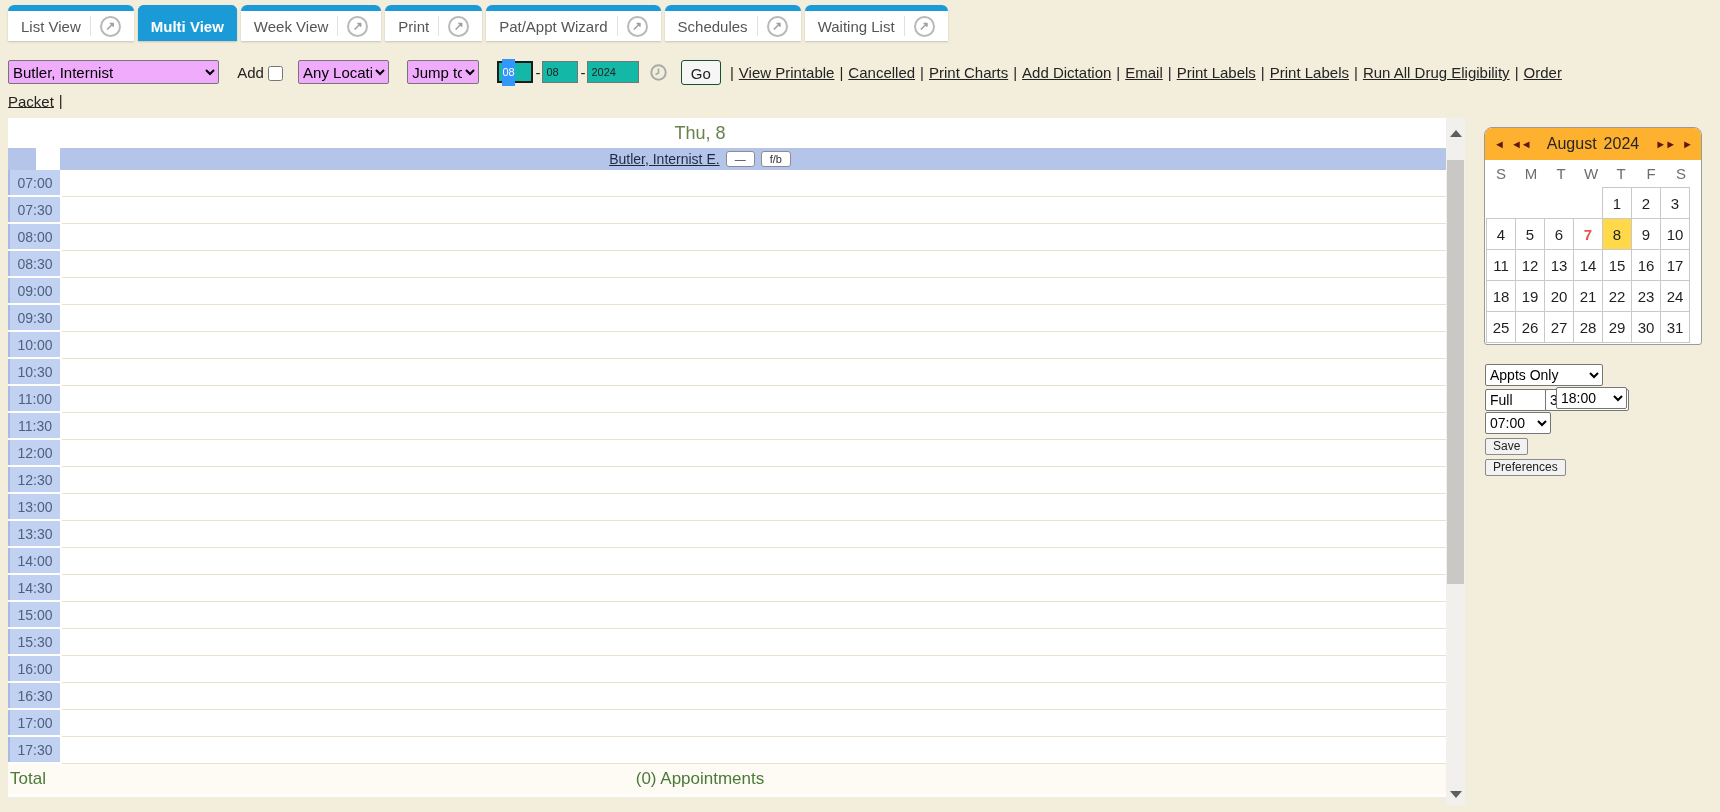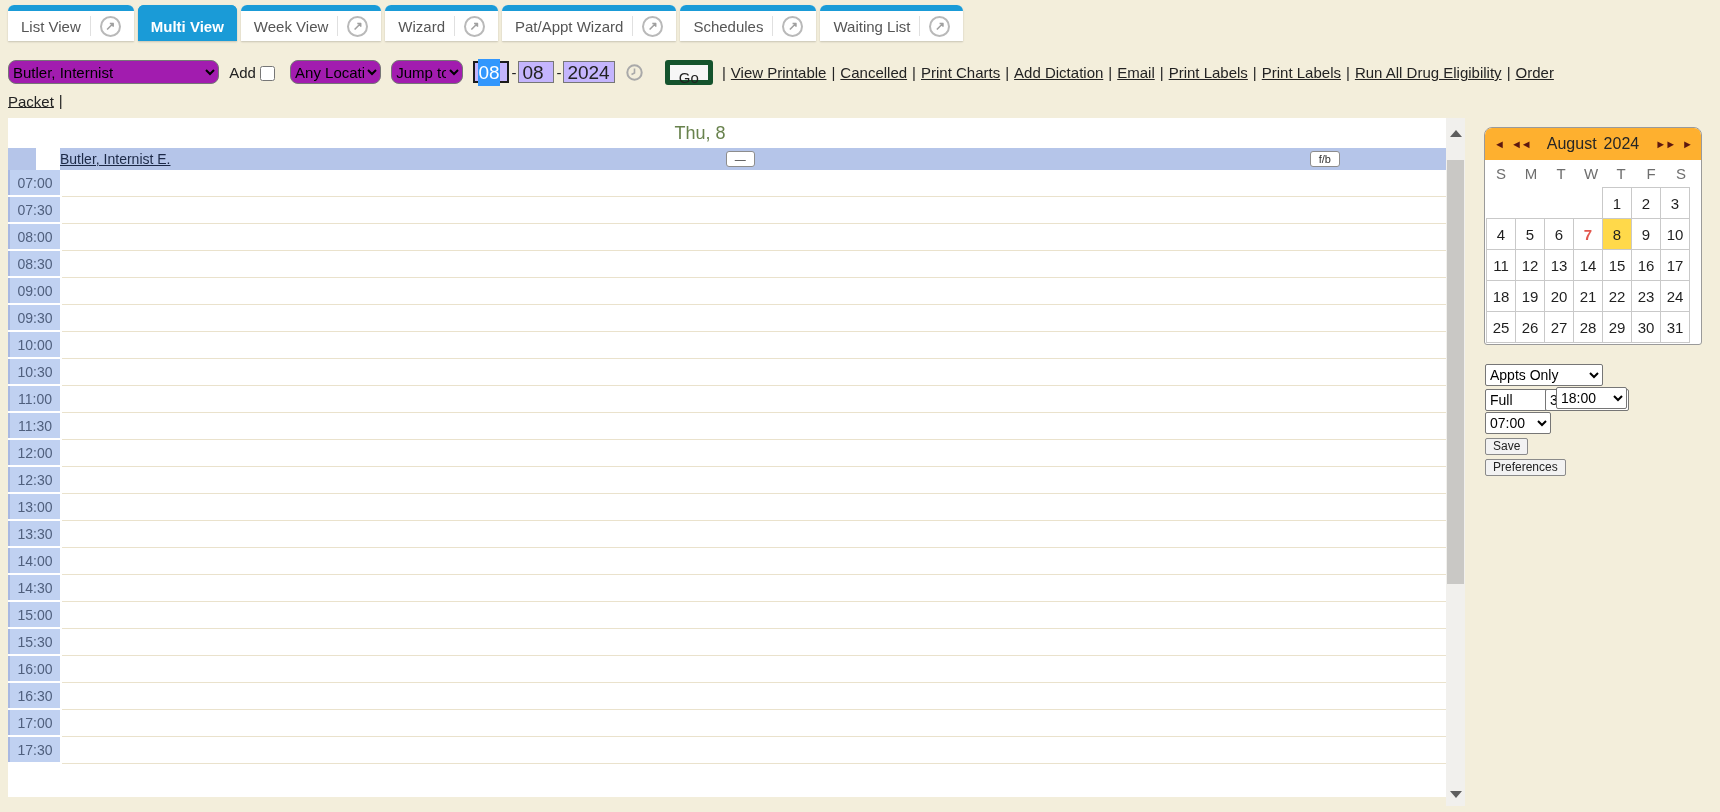--- a/index.html
+++ b/index.html
@@ -23,51 +23,51 @@
   .tab-divider { width:1px; height:20px; background:#e0e0e0; }
   .ext-icon { width:21px; height:21px; border:2px solid #b9b9b9; border-radius:50%;
               display:flex; align-items:center; justify-content:center;
               color:#a0a0a0; font-size:12px; font-weight:bold; flex:0 0 auto; }
   .ext-icon::before { content:"↗"; }
 
   
   .toolbar { position:absolute; top:57px; left:8px; width:1556px;
              font-size:15px; color:#222; line-height:27px; }
   .toolbar > * { vertical-align:middle; }
-  .tb-select { font-size:15px; height:24px; border:1px solid #767676; background:#a21caf;
-               border-radius:8px; vertical-align:middle; margin-right:6px;
+  .tb-select { font-size:15px; height:24px; border:1px solid #767676; background:#f0abfc;
+               border-radius:2px; vertical-align:middle; margin-right:14px;
                font-family:"Liberation Sans",sans-serif; }
   .add-wrap { margin-right:8px; white-space:nowrap; }
   .add-wrap input { vertical-align:middle; width:15px; height:15px; margin-left:4px; }
   .date-box { display:inline-flex; align-items:center; border:1px solid #767676;
-              background:#c4b5fd; height:22px; padding:0 3px; font-size:19px;
+              background:#14b8a6; height:22px; padding:0 3px; font-size:11px;
               vertical-align:middle; }
   .date-box.focused { border:2px solid #1b1b1b; }
   .date-box .sel { background:#3297fd; color:#fff; }
   .dash { padding:0 2px; }
   .clock-icon { vertical-align:middle; margin:0 6px 0 6px; }
-  .go-btn { height:25px; padding:4px 9px; font-size:15px; color:#222; margin-left:12px;
-            border:5px solid #14532d; background:#f6f6f6; border-radius:3px;
+  .go-btn { height:25px; padding:4px 9px; font-size:15px; color:#222; margin-left:4px;
+            border:1px solid #14532d; background:#f6f6f6; border-radius:3px;
             font-family:"Liberation Sans",sans-serif; cursor:pointer; }
   .tb-link { color:#232323; text-decoration:underline; cursor:pointer; }
   .lsep { padding:0 5px; color:#232323; }
 
   
   .schedule { position:absolute; left:8px; top:118px; width:1438px; height:679px;
               background:#fff; }
   .day-header { position:relative; height:30px; }
   .center-box { position:absolute; left:52px; top:0; width:1280px; height:100%;
                 display:flex; align-items:center; justify-content:center; }
   .day-header .center-box { font-size:18px; color:var(--header_green,#68824d); }
   .provider-row { height:22px; display:flex; }
   .corner-cell { width:28px; background:var(--provider_blue,#b5c5e9); }
   .corner-gap { width:24px; background:#fff; }
   .prov-main { flex:1; background:var(--provider_blue,#b5c5e9); position:relative; }
   .prov-center { position:absolute; left:0; top:0; width:1280px; height:100%;
-                 display:flex; align-items:center; justify-content:space-between; gap:6px; }
+                 display:flex; align-items:center; justify-content:center; gap:6px; }
   .prov-link { font-size:14px; color:#1c2947; text-decoration:underline; cursor:pointer; }
   .mini-btn { height:16px; font-size:11px; line-height:12px; padding:0 8px;
               border:1px solid #8d8d8d; background:#fff; border-radius:3px;
               color:#333; font-family:"Liberation Sans",sans-serif; cursor:pointer; }
   .trow { height:27px; display:flex; align-items:flex-start; }
   .tcell { width:52px; height:25px; background:var(--time_blue,#c0d1f1);
            border-left:2px solid #a8b8e2; color:#4f5f7d; font-size:14px;
            display:flex; align-items:center; justify-content:center; }
   .scell { flex:1; height:27px; border-bottom:1px solid #eae2cc; margin-left:2px; }
   .total-row { position:relative; height:30px; background:#fdfbf4; display:flex;
@@ -141,21 +141,21 @@
         <div class="tab-cap"></div>
         <div class="tab-body">
           <span class="tab-label">Week View</span>
           <span class="tab-divider"></span>
           <span class="ext-icon"></span>
         </div>
       </div>
       <div class="tab">
         <div class="tab-cap"></div>
         <div class="tab-body">
-          <span class="tab-label">Wizard</span>
+          <span class="tab-label">Print</span>
           <span class="tab-divider"></span>
           <span class="ext-icon"></span>
         </div>
       </div>
       <div class="tab">
         <div class="tab-cap"></div>
         <div class="tab-body">
           <span class="tab-label">Pat/Appt Wizard</span>
           <span class="tab-divider"></span>
           <span class="ext-icon"></span>
@@ -297,20 +297,24 @@
         </div>
         <div class="trow">
           <div class="tcell">17:00</div>
           <div class="scell"></div>
         </div>
         <div class="trow">
           <div class="tcell">17:30</div>
           <div class="scell"></div>
         </div>
       </div>
+    <div class="total-row">
+      <div class="total-label">Total</div>
+      <div class="total-value">(0) Appointments</div>
+    </div>
   </div>
 
   <div class="vscroll">
     <div class="sb-arrow sb-up"></div>
     <div class="sb-thumb"></div>
     <div class="sb-arrow sb-down"></div>
   </div>
 
   <div class="mini-cal">
     <div class="cal-header">

